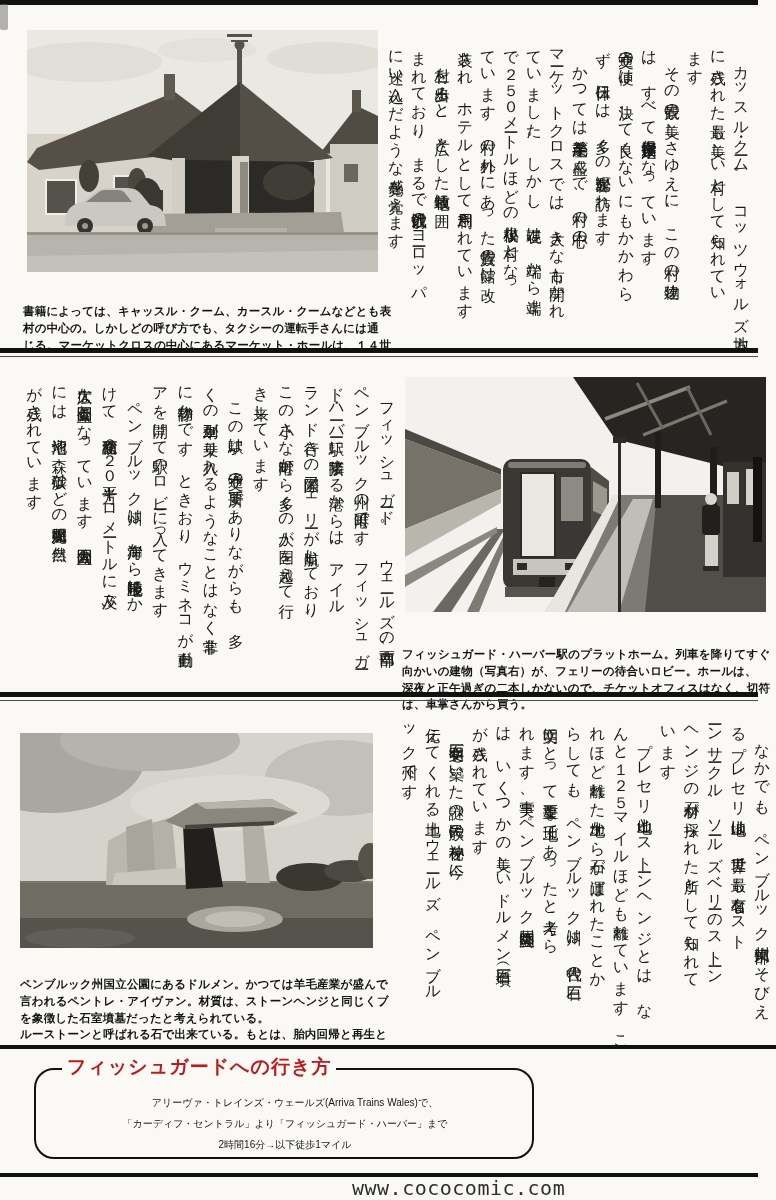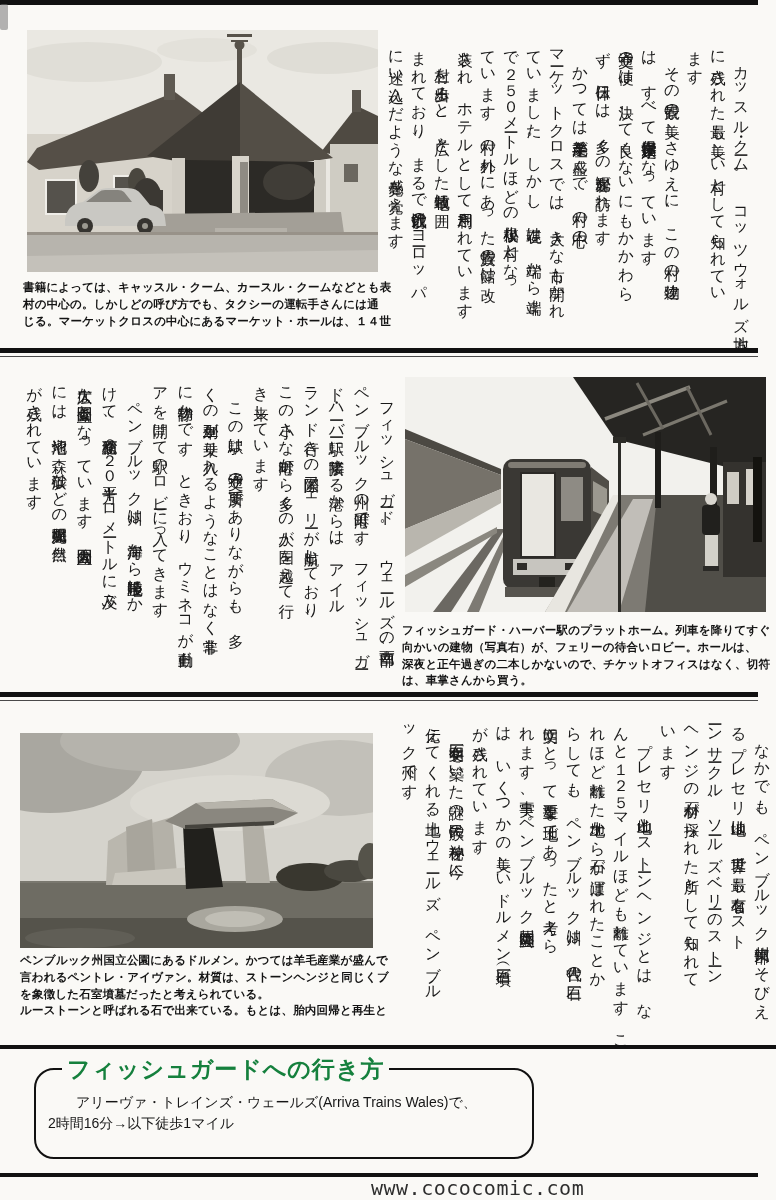--- a/index.html
+++ b/index.html
@@ -27,47 +27,48 @@
   .vt-mid{left:22px;top:376px;width:378px;height:322px;font-size:15.5px;letter-spacing:0.2px;}
   .vt-mid .vcol{line-height:25.2px;}
   .vt-bot{left:398px;top:716px;width:376px;height:320px;font-size:15.5px;letter-spacing:0.9px;}
   .vt-bot .vcol{line-height:23.5px;}
   
   .caption{
     position:absolute;
     font-family:"Liberation Sans","DejaVu Sans",sans-serif;
     font-weight:bold;font-size:11.5px;line-height:16.8px;color:#141414;
     letter-spacing:0.2px;
+    margin-top:24px;
   }
   .caption div{white-space:nowrap;}
   
   .photo{position:absolute;overflow:hidden;background:#e8e6e1;}
   .photo svg{display:block;}
   
   .info-box{
     position:absolute;left:34px;top:1068px;width:496px;height:87px;
     border:2.5px solid #111;border-radius:20px;background:transparent;
   }
   .info-box-title{
     position:absolute;top:-16px;left:26px;
     background:#faf9f6;padding:0 5px;
-    font-weight:bold;font-size:23px;letter-spacing:1px;color:#15803d;
+    font-weight:bold;font-size:19px;letter-spacing:1px;color:#b91c1c;
     font-family:"Liberation Sans",sans-serif;
   }
   .info-box-body{
     position:absolute;left:12px;top:22px;right:10px;
-    font-size:14px;line-height:21px;color:#161616;
-    font-family:"Liberation Sans",sans-serif;font-weight:500;
+    font-size:10px;line-height:21px;color:#161616;
+    font-family:"Liberation Sans",sans-serif;font-weight:500;text-align:center;
   }
   .info-box-body div{white-space:nowrap;}
   
   .watermark{
     position:absolute;left:352px;top:1176px;
     font-family:"DejaVu Sans Mono","Liberation Mono",monospace;
-    font-size:20px;color:#2e2e2e;letter-spacing:0.5px;margin-left:19px;
+    font-size:20px;color:#2e2e2e;letter-spacing:0.5px;
   }
   
   .smudge{position:absolute;background:#777;opacity:.55;border-radius:2px;}
 </style>
 </head>
 <body>
 
 <div class="rule-thick" style="top:0;"></div>
 <div class="smudge" style="left:0;top:4px;width:8px;height:26px;"></div>
 
@@ -298,18 +299,19 @@
     <div>を象徴した石室墳墓だったと考えられている。</div>
     <div>ルーストーンと呼ばれる石で出来ている。もとは、胎内回帰と再生と</div>
   </div>
 
 <div class="rule-mid" style="top:1045px;"></div>
 
 <div class="info-box">
   <div class="info-box-title">フィッシュガードへの行き方</div>
   <div class="info-box-body">
       <div>　　アリーヴァ・トレインズ・ウェールズ(Arriva Trains Wales)で、</div>
+      <div>「カーディフ・セントラル」より「フィッシュガード・ハーバー」まで</div>
       <div>2時間16分→以下徒歩1マイル</div>
     </div>
 </div>
 
 <div class="rule-mid" style="top:1173px;width:758px;"></div>
 <div class="watermark">www.cococomic.com</div>
 
 </body></html>

